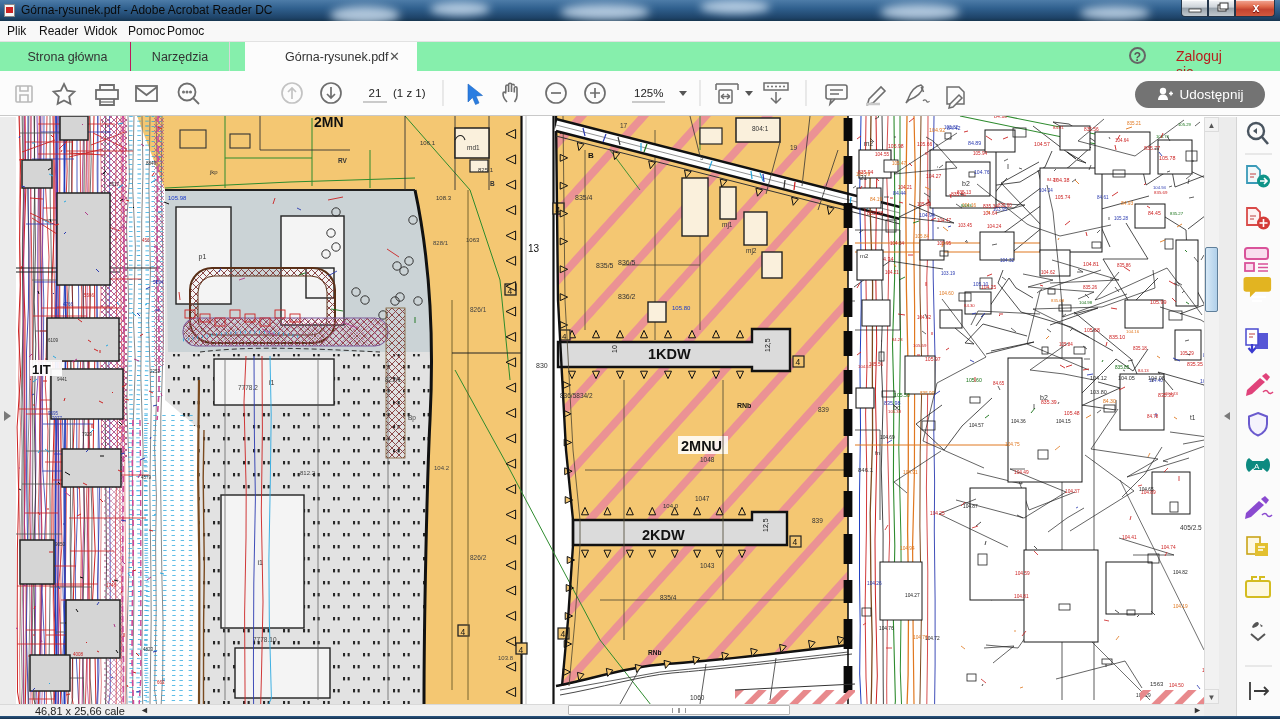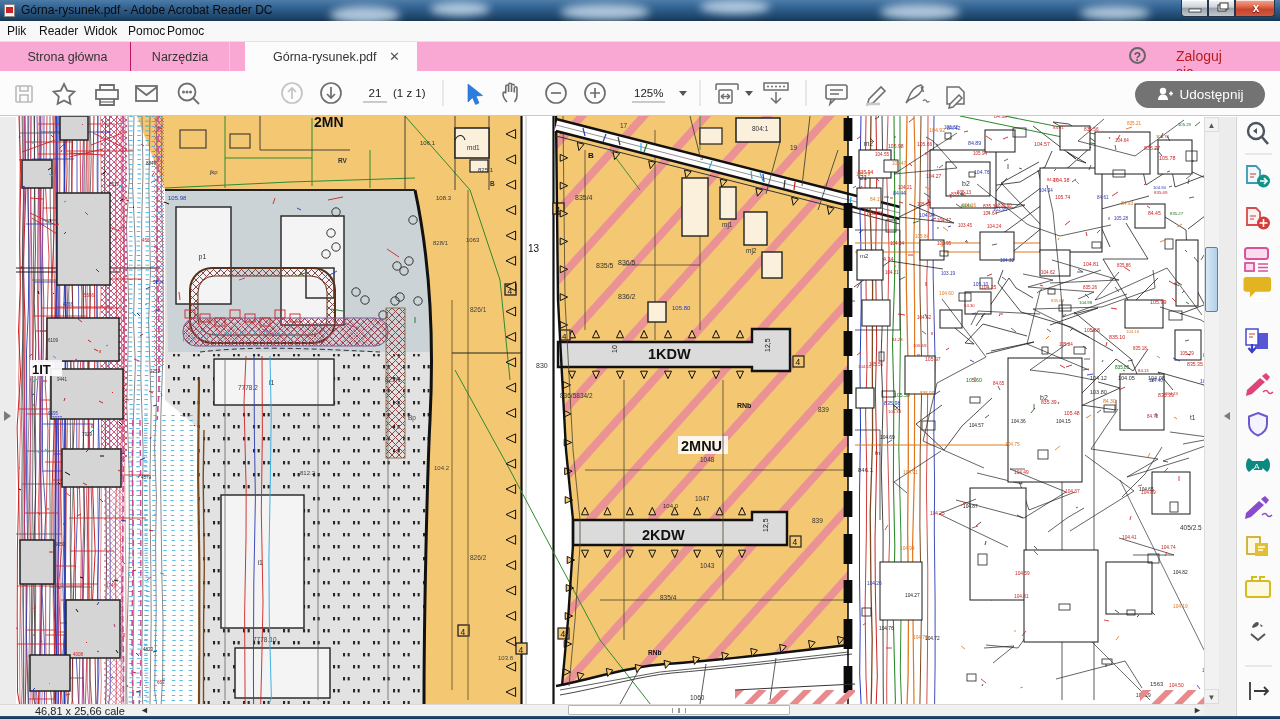--- a/index.html
+++ b/index.html
@@ -11,25 +11,25 @@
 #pdficon{position:absolute;left:4px;top:4px;width:11px;height:13px;background:#f6f6f6;border:1px solid #888}
 #pdficon:after{content:"";position:absolute;left:1px;top:2px;width:7px;height:6px;background:#c22}
 .winbtn{position:absolute;top:0;height:17px;border:1px solid #24364a;border-top:none;box-shadow:inset 0 1px 0 rgba(255,255,255,.7);
 background:linear-gradient(180deg,#f4f6f8 0%,#cdd3d9 45%,#97a1aa 50%,#c2c9cf 100%)}
 #btnmin{left:1181px;width:27px;border-radius:0 0 0 4px}
 #btnmax{left:1208px;width:27px}
 #btnclose{left:1235px;width:40px;border-radius:0 0 4px 0;
 background:linear-gradient(180deg,#f3a896 0%,#e06a4c 40%,#c44430 60%,#d2593f 100%)}
 #menubar{position:absolute;left:0;top:21px;width:1280px;height:20px;background:#f8f8f8}
 #menubar span{position:absolute;top:3px;font-size:12px;color:#111}
-#tabbar{position:absolute;left:0;top:41px;width:1280px;height:30px;background:#f9a8d4;border-top:1px solid #e2e2e2}
+#tabbar{position:absolute;left:0;top:41px;width:1280px;height:30px;background:#86efac;border-top:1px solid #e2e2e2}
 .tab{position:absolute;top:0;height:30px;font-size:12.5px;color:#333;text-align:center;line-height:30px}
 #tab1{left:0;width:135px}
 #tab2{left:130px;width:100px;border-left:1px solid #be185d;border-right:1px solid #d8d8d8}
-#tabactive{position:absolute;left:245px;top:0;width:172px;height:30px;background:#fcfcfc;font-size:12.5px;color:#333;line-height:30px;text-align:left;padding-left:28px}
+#tabactive{position:absolute;left:245px;top:0;width:172px;height:30px;background:#fcfcfc;font-size:12.5px;color:#333;line-height:30px;text-align:left;padding-left:40px}
 #tabx{position:absolute;left:389px;top:9px;width:11px;height:11px;color:#555;font-size:13px;line-height:11px}
 #helpq{position:absolute;left:1129px;top:47px;width:17px;height:17px;border:2px solid #666;border-radius:50%;color:#555;font-size:12px;font-weight:bold;text-align:center;line-height:17px}
 #zaloguj{position:absolute;left:1176px;top:48px;font-size:14px;color:#b91c1c}
 #toolbar{position:absolute;left:0;top:71px;width:1280px;height:45px;background:#fcfcfc;border-bottom:1px solid #c9c9c9}
 #udost{position:absolute;left:1135px;top:10px;width:130px;height:27px;background:#737373;border-radius:14px;color:#fff;font-size:13.5px;text-align:center;line-height:27px}
 #leftstrip{position:absolute;left:0;top:117px;width:16px;height:588px;background:#ececec}
 #lefttri{position:absolute;left:4px;top:411px;width:0;height:0;border-left:7px solid #7a7a7a;border-top:5px solid transparent;border-bottom:5px solid transparent}
 #vscroll{position:absolute;left:1204px;top:117px;width:15px;height:587px;background:#f2f2f2;border-left:1px solid #dcdcdc}
 #vthumb{position:absolute;left:1205px;top:247px;width:13px;height:65px;background:linear-gradient(90deg,#d7e9f7,#b0d0ea);border:1px solid #5f7f9a;border-radius:2px}
 .scrbtn{position:absolute;width:15px;height:15px;background:#f2f2f2;color:#555;font-size:8px;text-align:center;line-height:15px}

